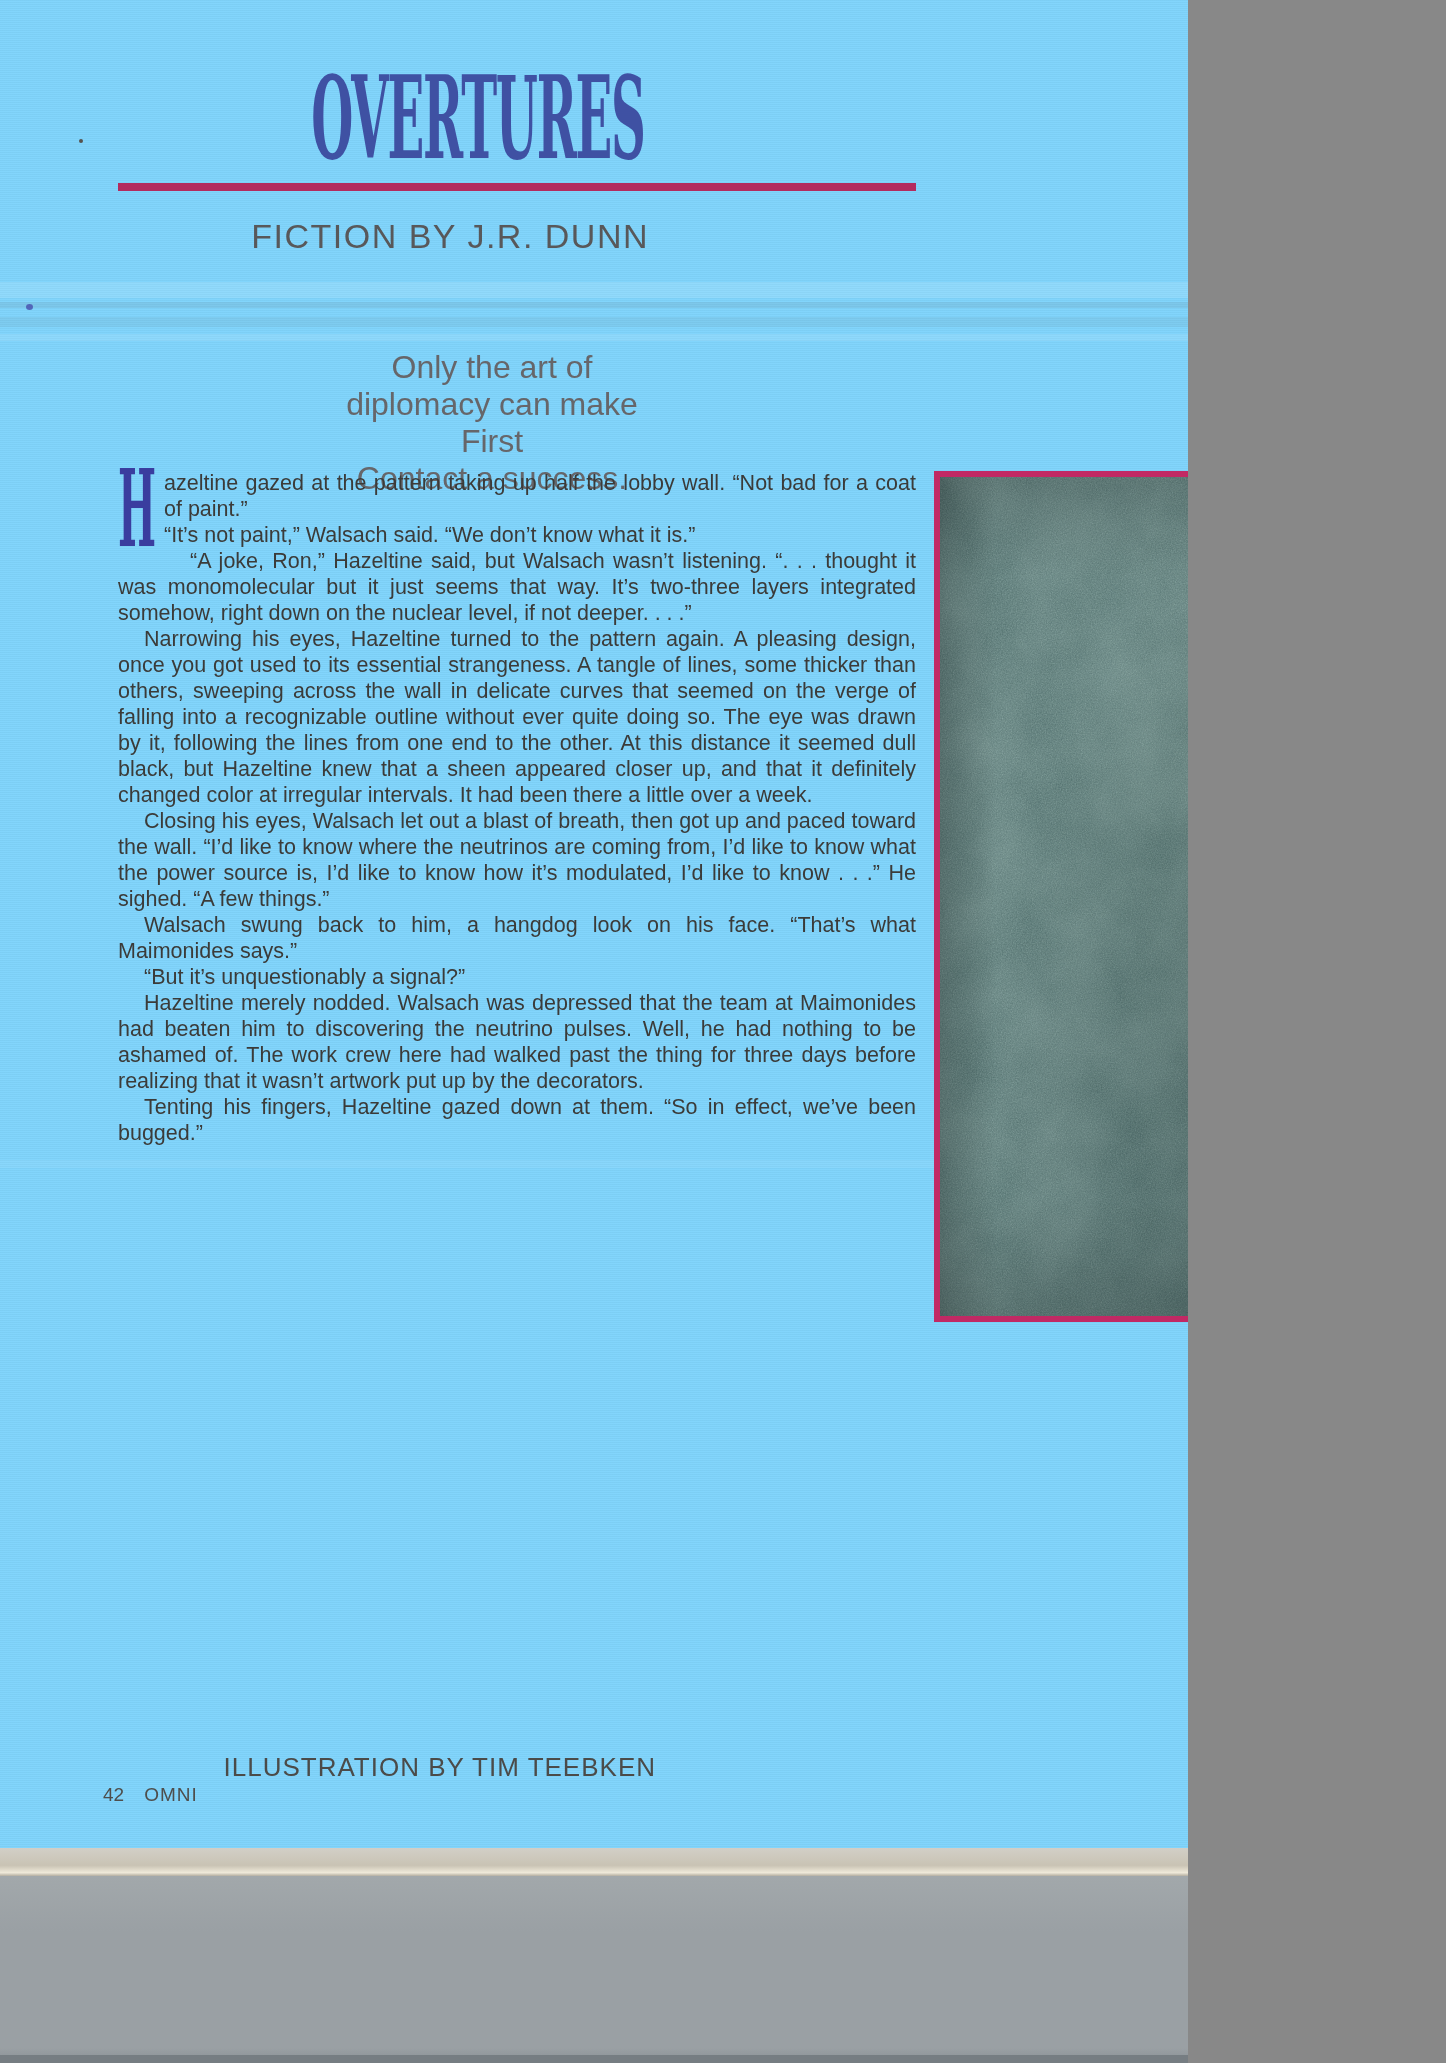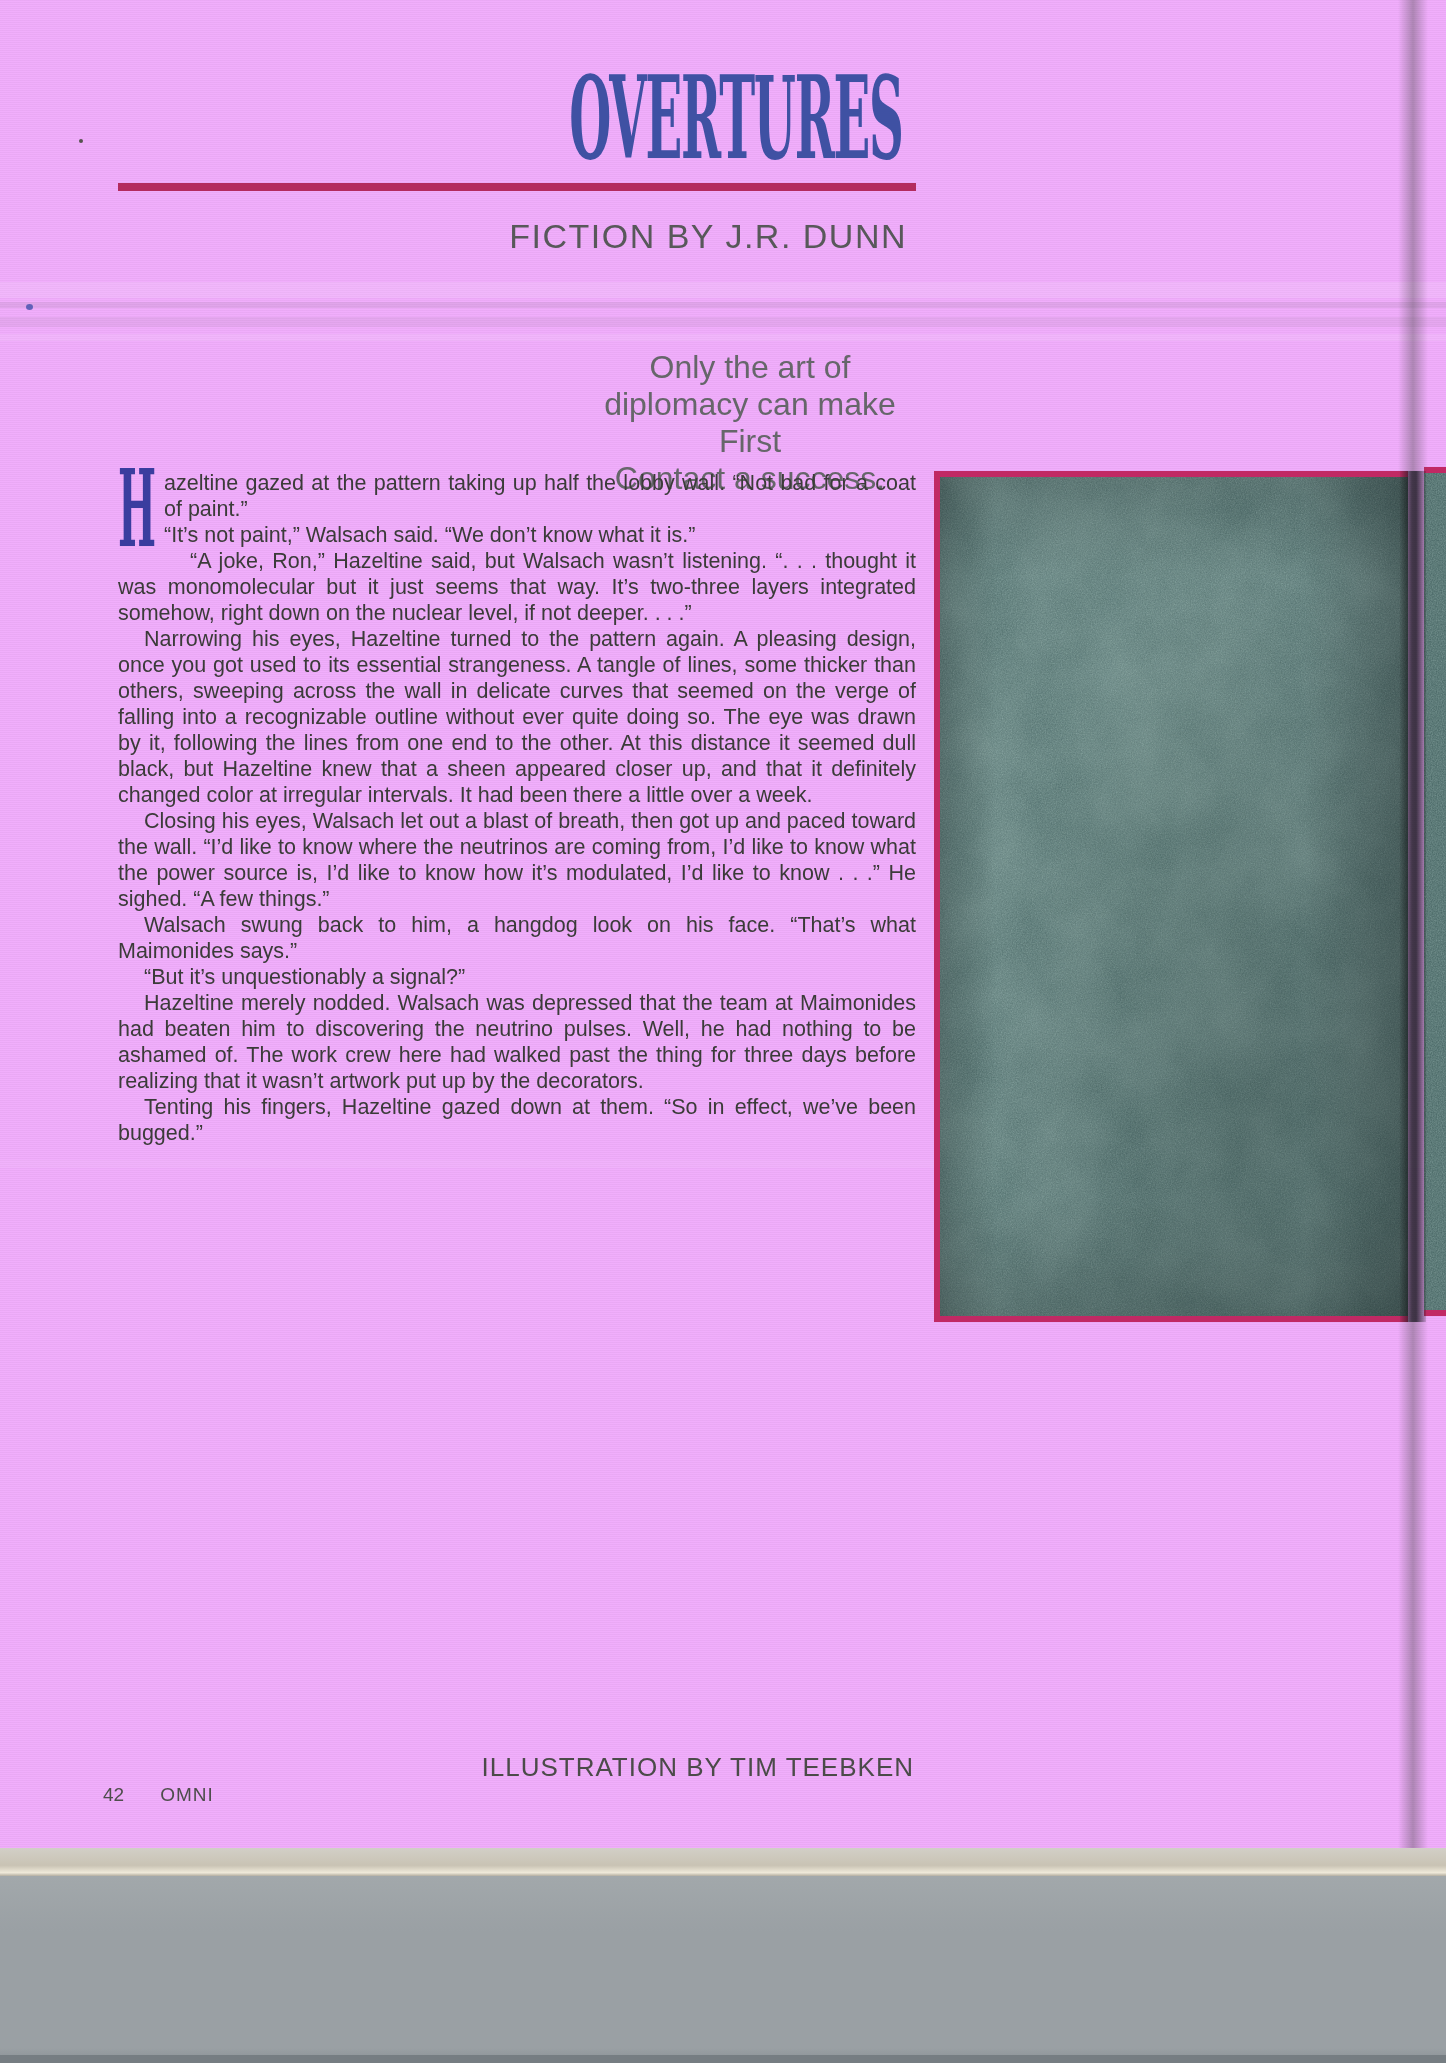--- a/index.html
+++ b/index.html
@@ -1,16 +1,16 @@
 <!DOCTYPE html>
 <html><head>
 <meta charset="utf-8">
 <style>
   html,body{margin:0;padding:0;background:#888;}
-  .page{position:relative;width:1446px;height:2063px;background:#f0abfc;overflow:hidden;
+  .page{position:relative;width:1188px;height:2063px;background:#7dd3fc;overflow:hidden;
         font-family:"Liberation Sans",sans-serif;}
   
   .paper-tone{position:absolute;inset:0;
     background:
       repeating-linear-gradient(0deg, rgba(120,118,112,0.05) 0 1px, rgba(255,255,255,0.04) 1px 2px);
     pointer-events:none;}
   
   .streak{position:absolute;left:0;width:1446px;pointer-events:none;}
   .streak.s1{top:282px;height:16px;background:rgba(255,255,255,0.12);}
   .streak.s2{top:302px;height:6px;background:rgba(92,92,86,0.10);}
@@ -59,21 +59,21 @@
 
   
   .gutter{position:absolute;left:1398px;top:0;width:30px;height:2063px;pointer-events:none;
      background:linear-gradient(90deg, rgba(76,76,72,0) 0%, rgba(68,70,68,0.38) 50%, rgba(76,76,72,0) 100%);}
   .gutter-dark{position:absolute;left:1400px;top:471px;width:26px;height:851px;pointer-events:none;
      background:linear-gradient(90deg, rgba(3,8,10,0.05) 0%, rgba(3,8,10,0.62) 45%, rgba(3,8,10,0.68) 62%, rgba(3,8,10,0.15) 100%);}
 
   
   .credit{position:absolute;top:1752px;right:532px;font-size:26px;letter-spacing:1px;color:#4b4b49;}
   .folio{position:absolute;left:103px;top:1784px;font-size:19px;color:#4e4e4c;}
-  .folio .mag{margin-left:36px;letter-spacing:1px;}
+  .folio .mag{margin-left:20px;letter-spacing:1px;}
 
   
   .paper-edge{position:absolute;left:0;top:1848px;width:1446px;height:28px;
      background:linear-gradient(180deg,#d2cfc7 0%,#c9c3b4 62%,#efe9d9 88%,#b4aea1 100%);}
   .scan-bottom{position:absolute;left:0;top:1876px;width:1446px;height:187px;
      background:linear-gradient(180deg,#a2a8ab 0%,#9aa0a4 30%,#9aa0a4 92%,#8a9095 100%);}
   .scan-bottom-edge{position:absolute;left:0;top:2055px;width:1446px;height:8px;background:#767d82;}
 </style>
 </head>
 <body>

